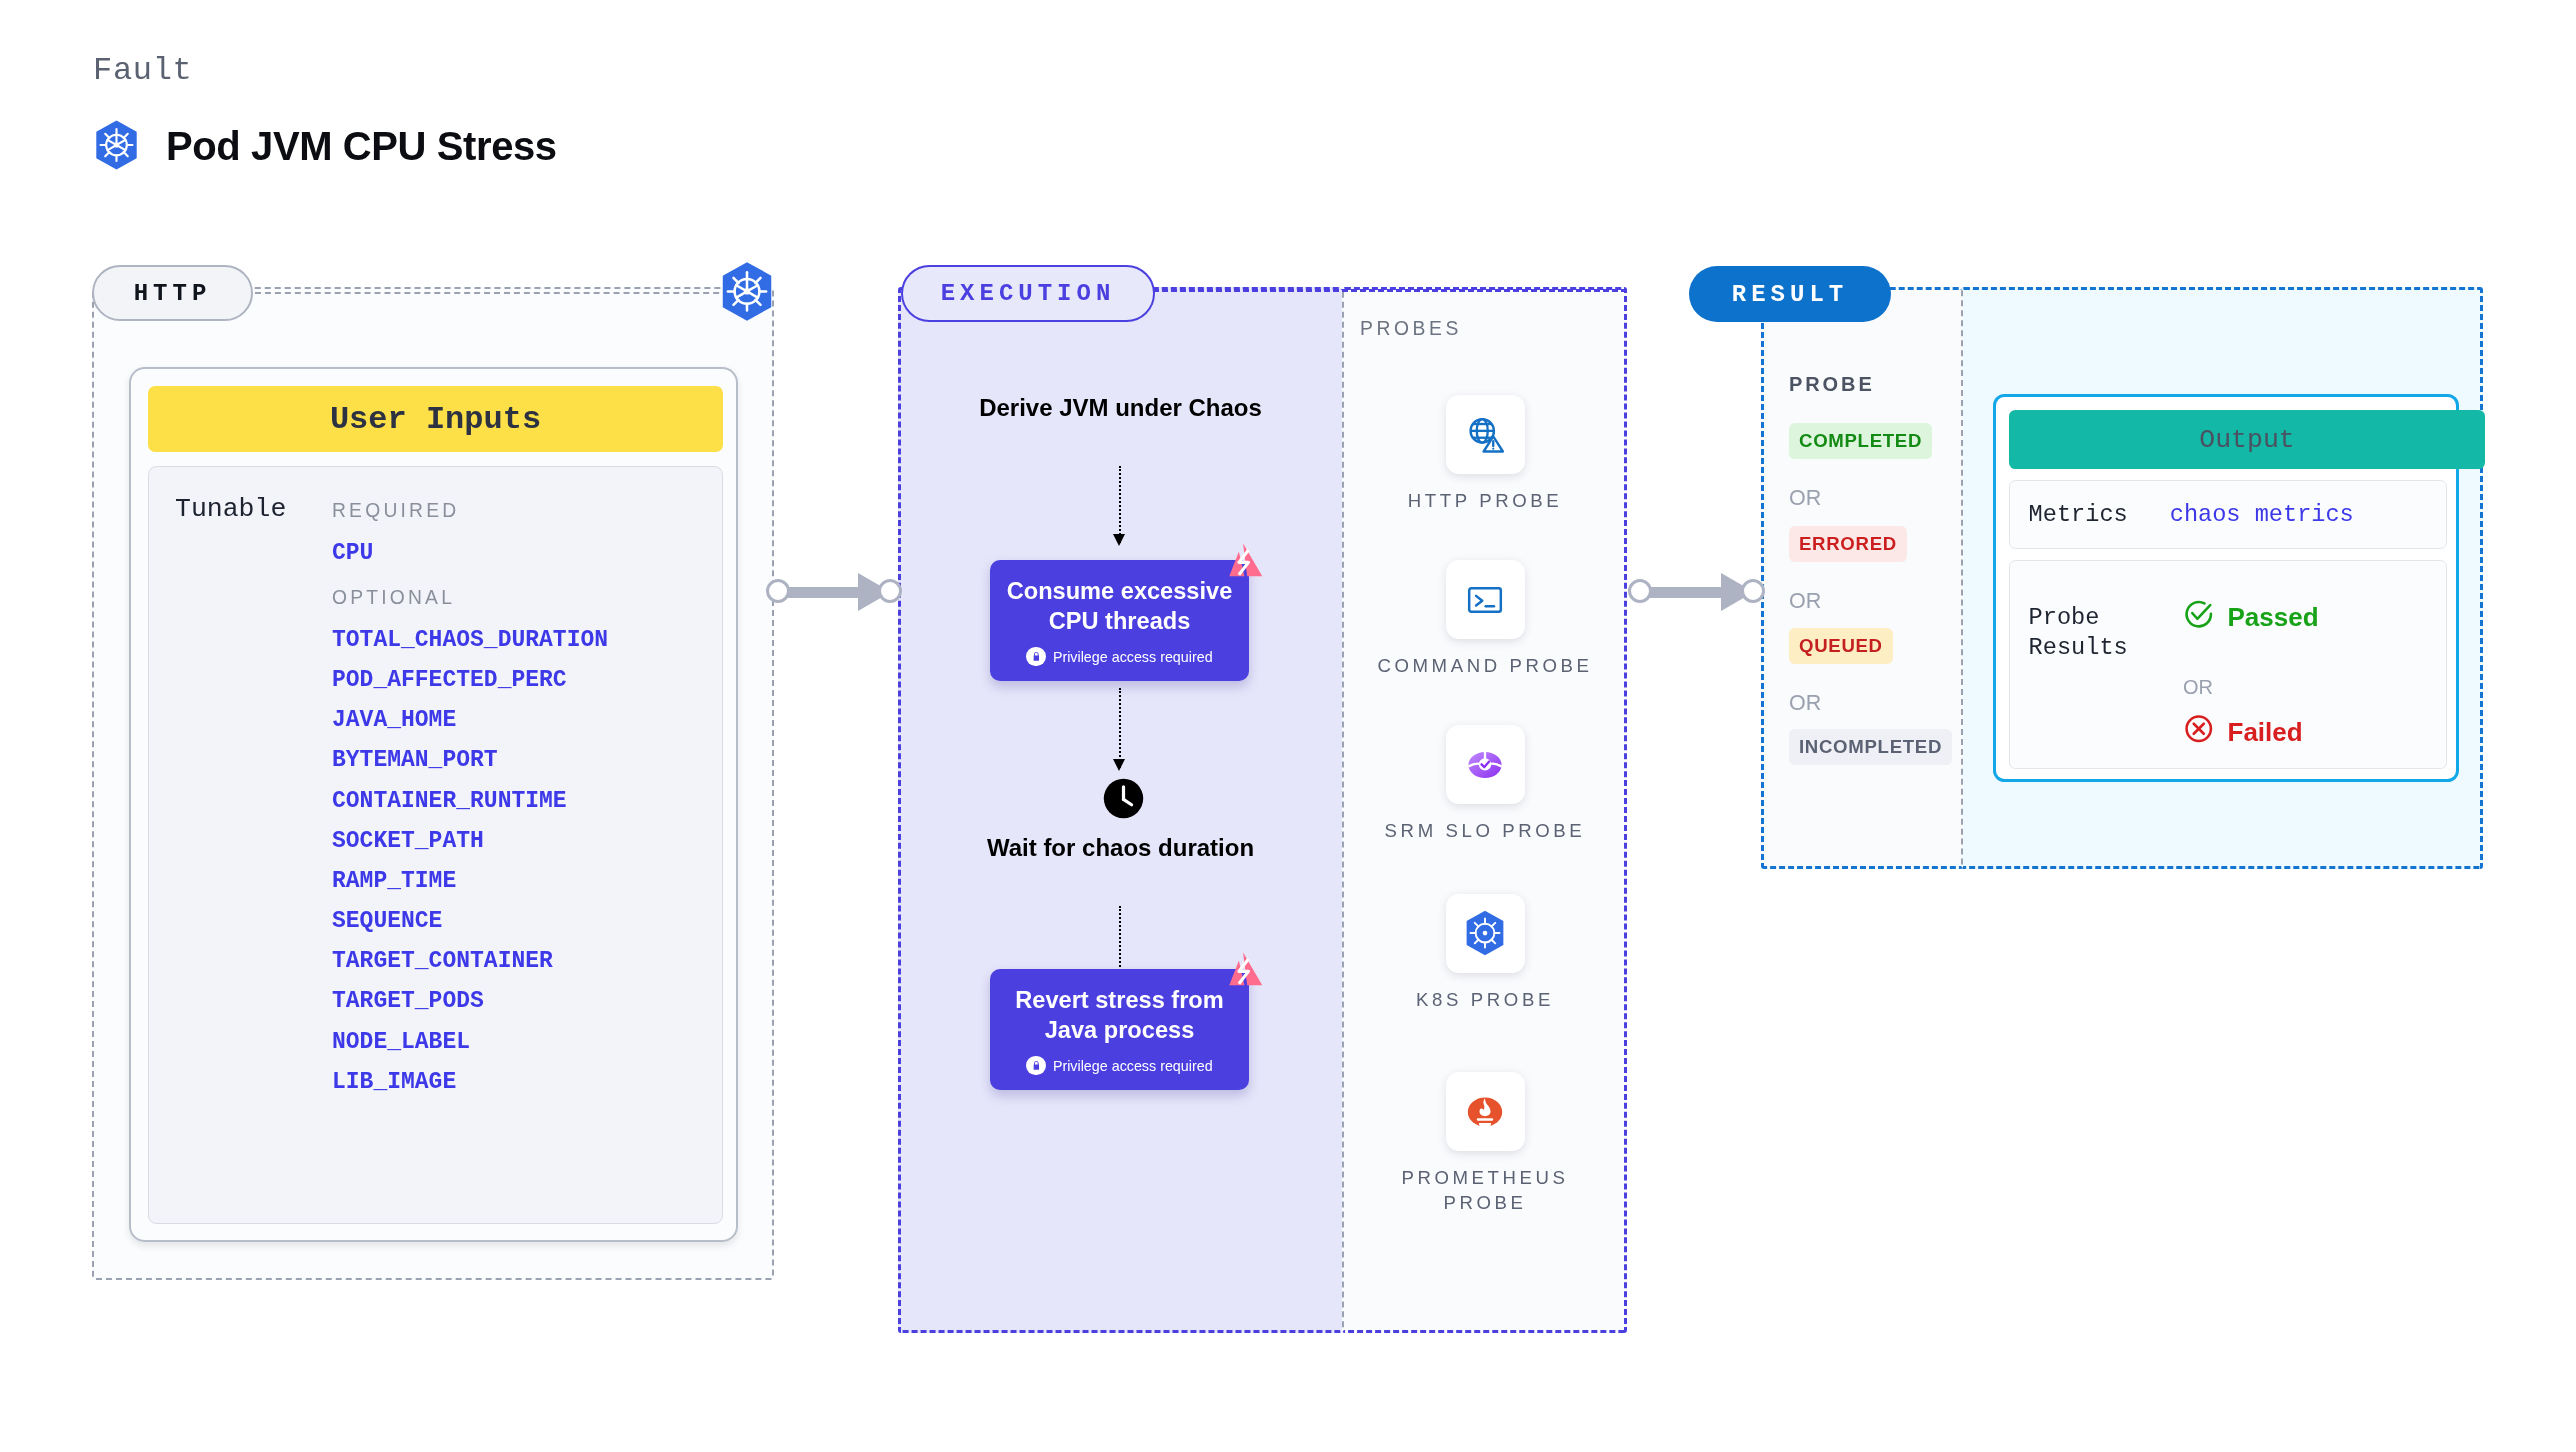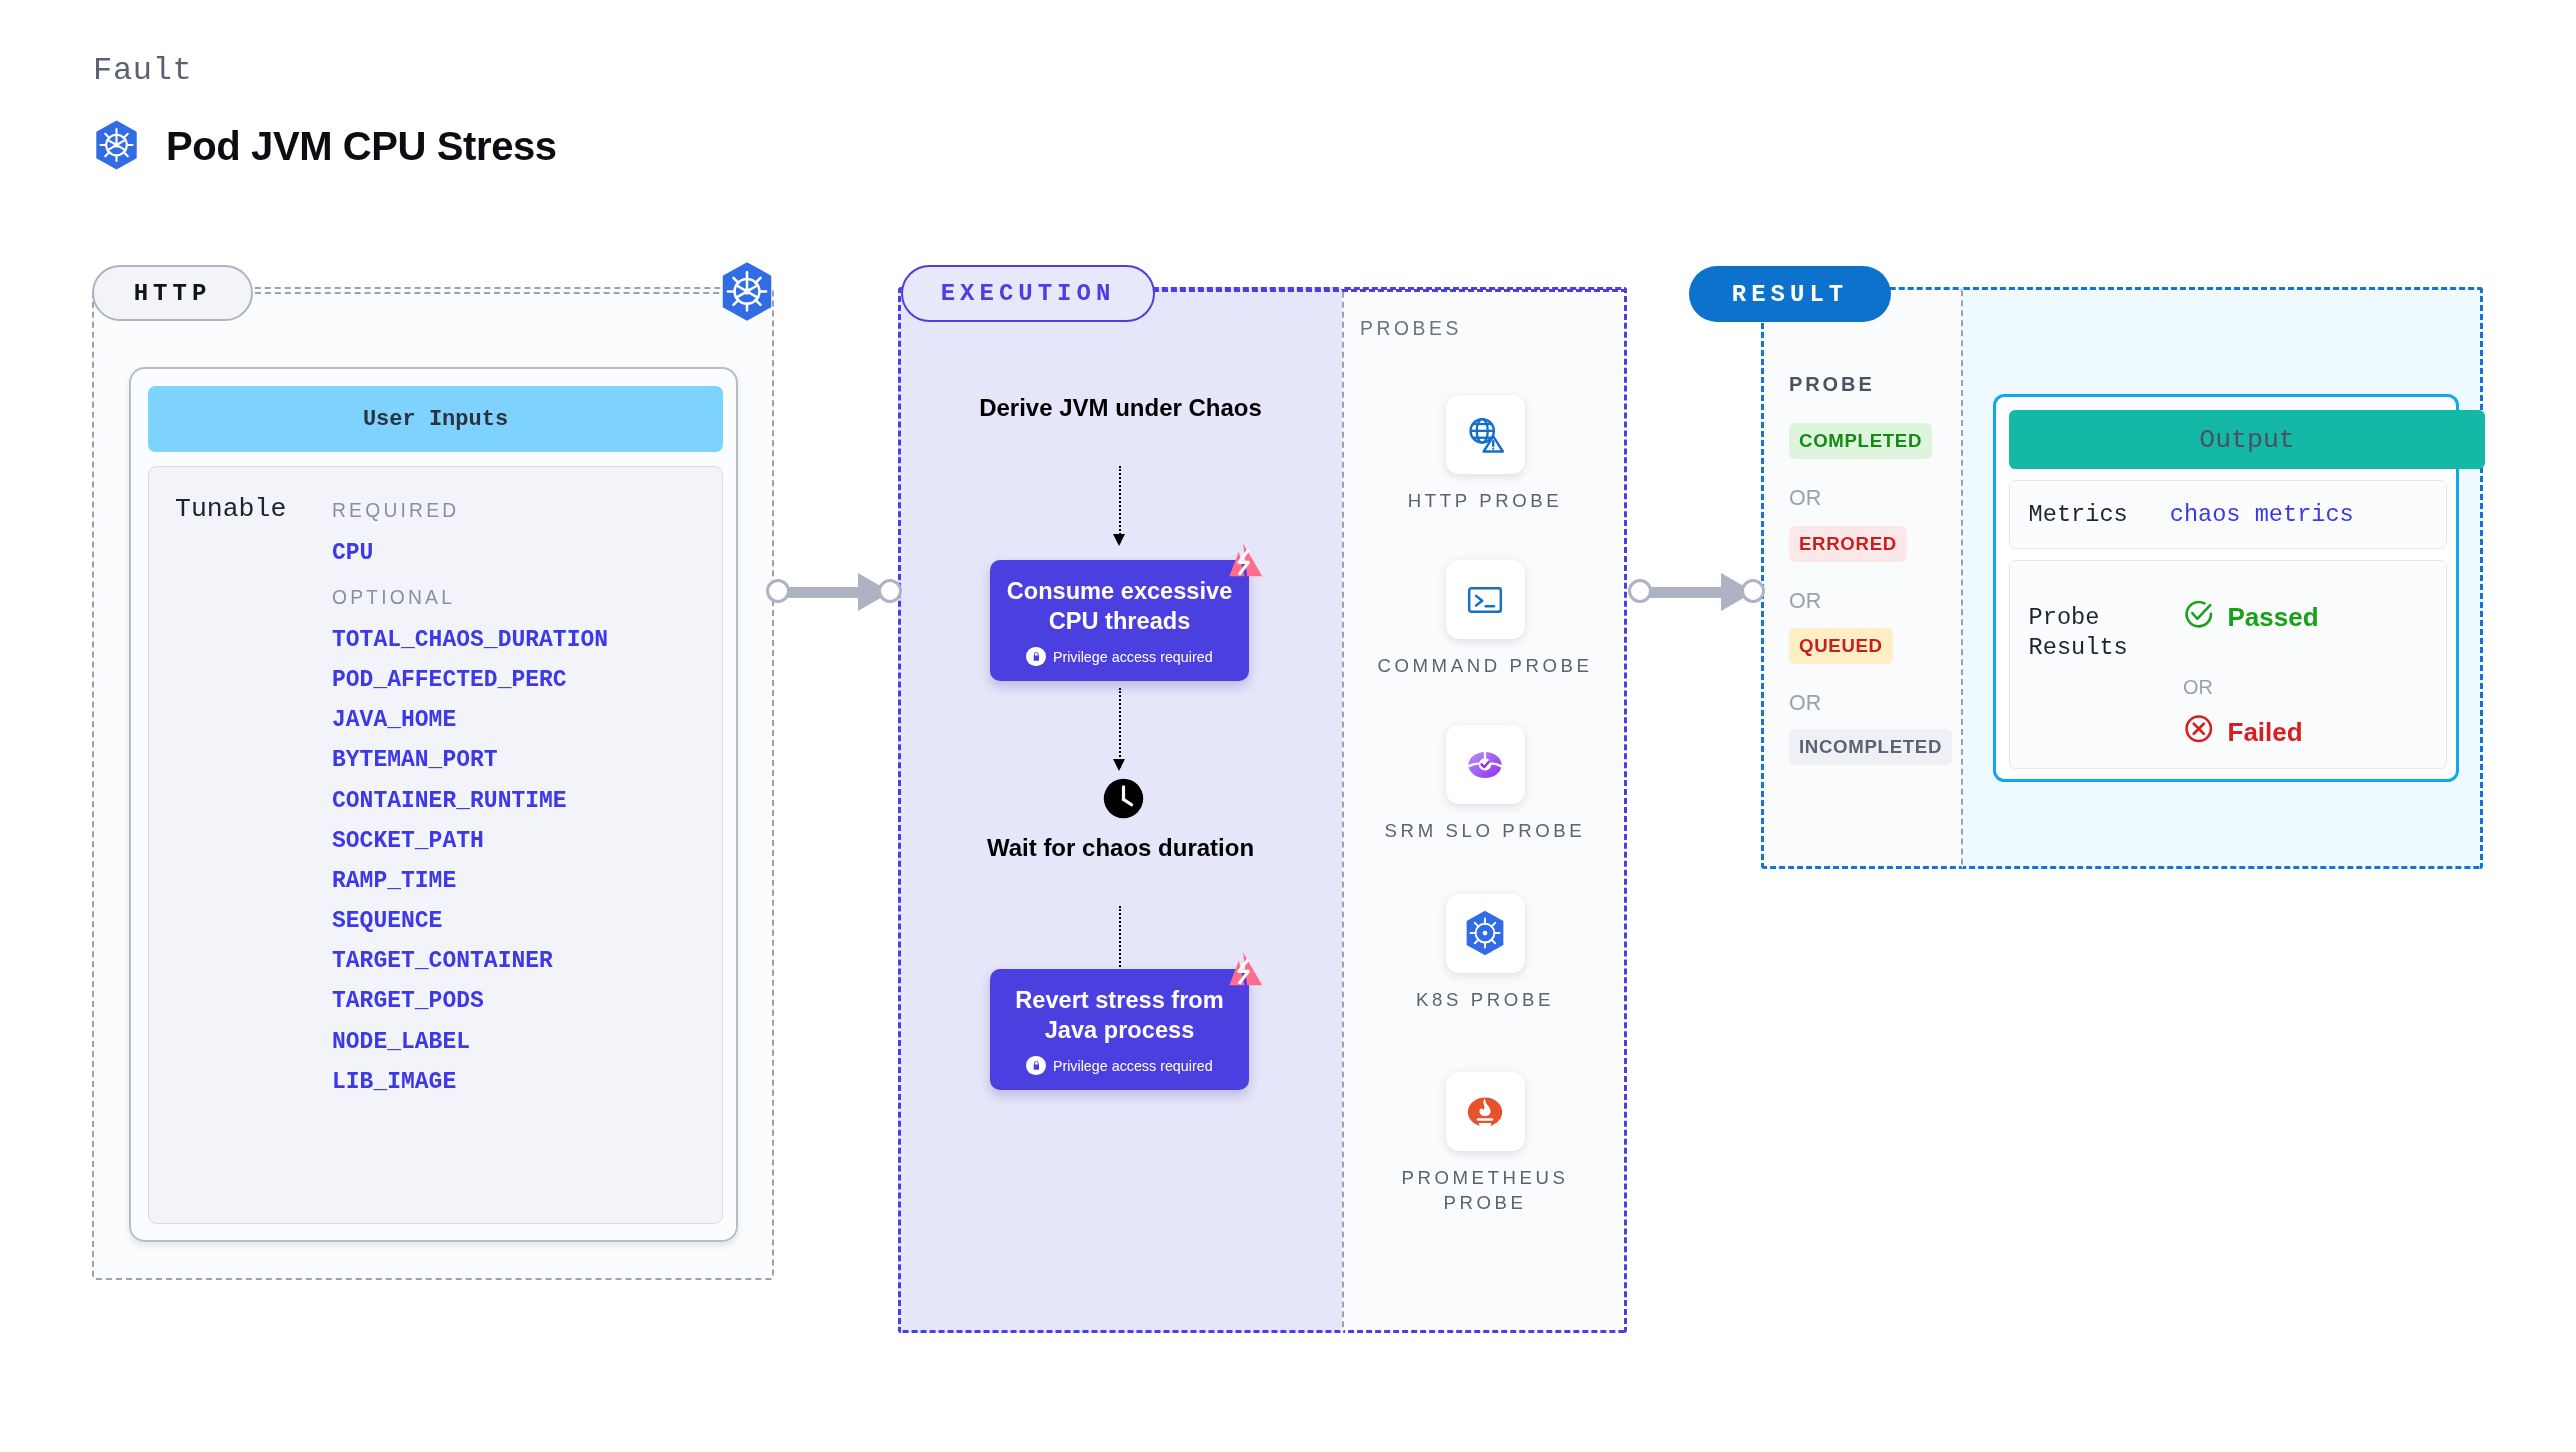--- a/index.html
+++ b/index.html
@@ -42,23 +42,23 @@
   }
   #tune-k8s { position:absolute; left:716px; top:261px; width:62px; height:62px; z-index:7; }
 
   #userinputs-card {
     position:absolute; left:129px; top:367px; width:609px; height:875px;
     background:#fbfcfe; border:2.1px solid #b8bec9; border-radius:15.8px;
     box-shadow:0 3.6px 7.2px rgba(20,25,40,.10);
   }
   #userinputs-header {
     position:absolute; left:17px; top:17px; width:575px; height:66px;
-    background:#7dd3fc; border-radius:7.2px;
+    background:#fde047; border-radius:7.2px;
     display:flex; align-items:center; justify-content:center;
-    font-family:"Liberation Mono", monospace; font-size:22px; font-weight:bold; color:#2c3242;
+    font-family:"Liberation Mono", monospace; font-size:32px; font-weight:bold; color:#2c3242;
   }
   #tunable-box {
     position:absolute; left:17px; top:97px; width:575px; height:758px;
     background:#f2f4f9; border:1.4px solid #d7dbe4; border-radius:8.6px;
   }
   #tunable-label {
     position:absolute; left:26px; top:27px;
     font-family:"Liberation Mono", monospace; font-size:26.5px; color:#1d2230;
   }
   #tunable-list { position:absolute; left:183px; top:20px; width:373px; }

